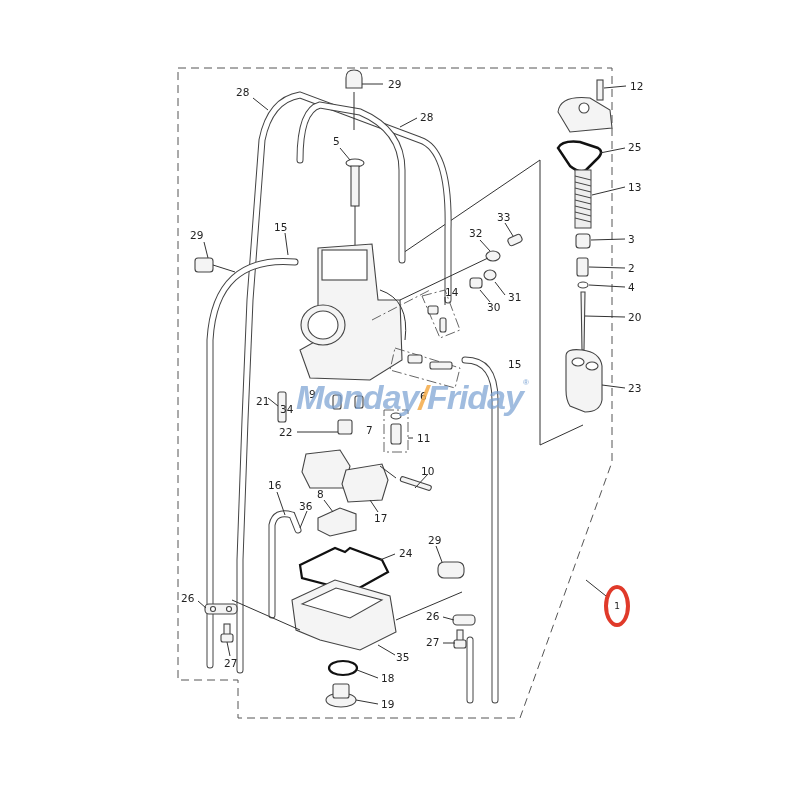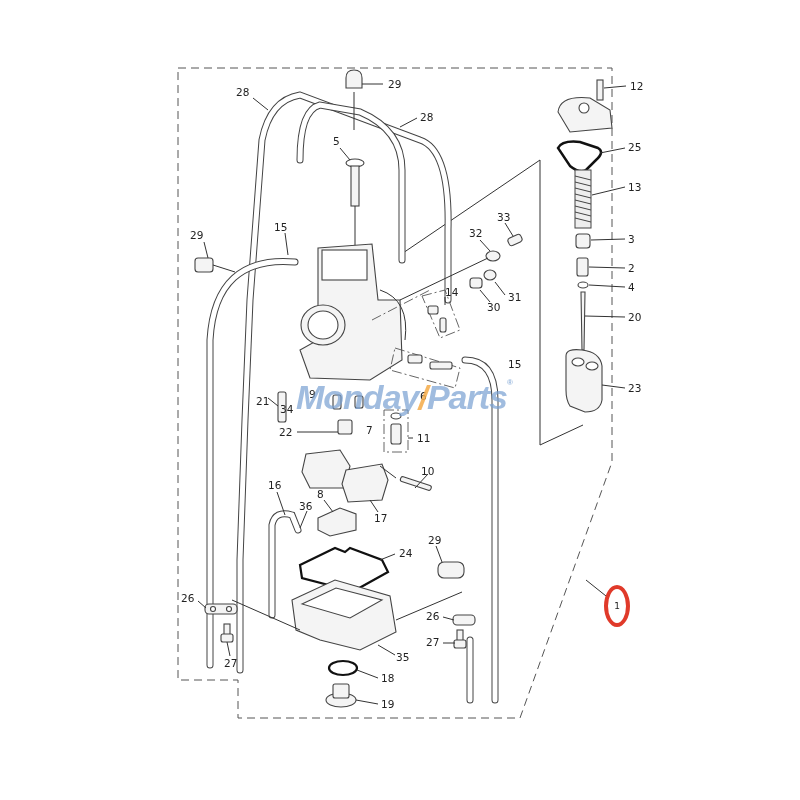--- a/index.html
+++ b/index.html
@@ -290,18 +290,18 @@
     <text class="part-label" x="426" y="620">26</text>
     <text class="part-label" x="224" y="667">27</text>
     <text class="part-label" x="426" y="646">27</text>
     <text class="part-label" x="396" y="661">35</text>
     <text class="part-label" x="381" y="682">18</text>
     <text class="part-label" x="381" y="708">19</text>
   </g>
 </svg>
 
 <div class="watermark">
-  <span>Monday</span><span class="slash">/</span><span>Parts</span><sup>®</sup>
+  <span>Monday</span><span class="slash">/</span><span>Friday</span><sup>®</sup>
 </div>
 
 <div class="callout">
   <span>1</span>
 </div>
 
 </body></html>

